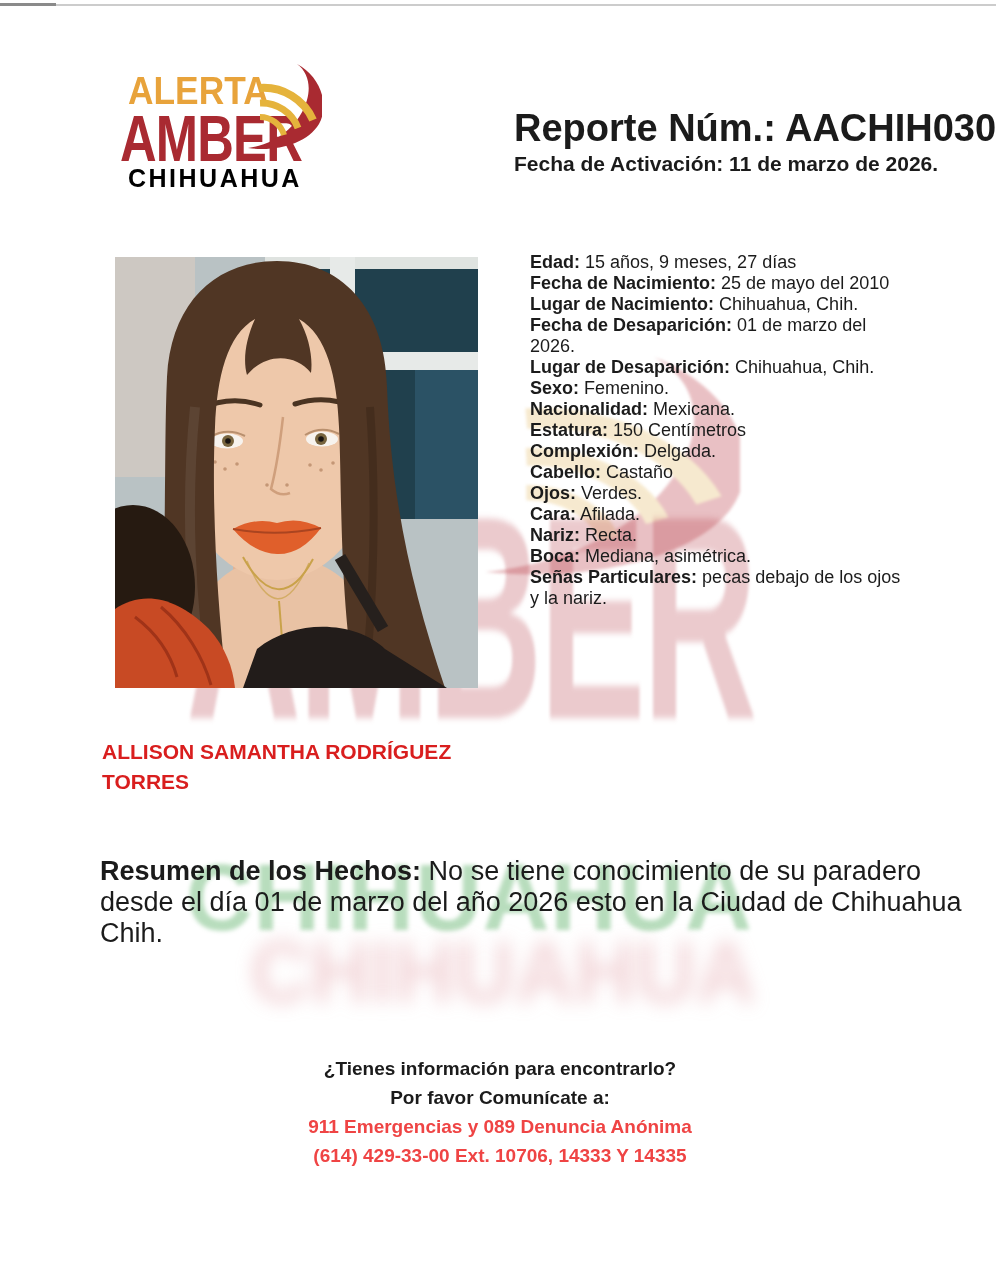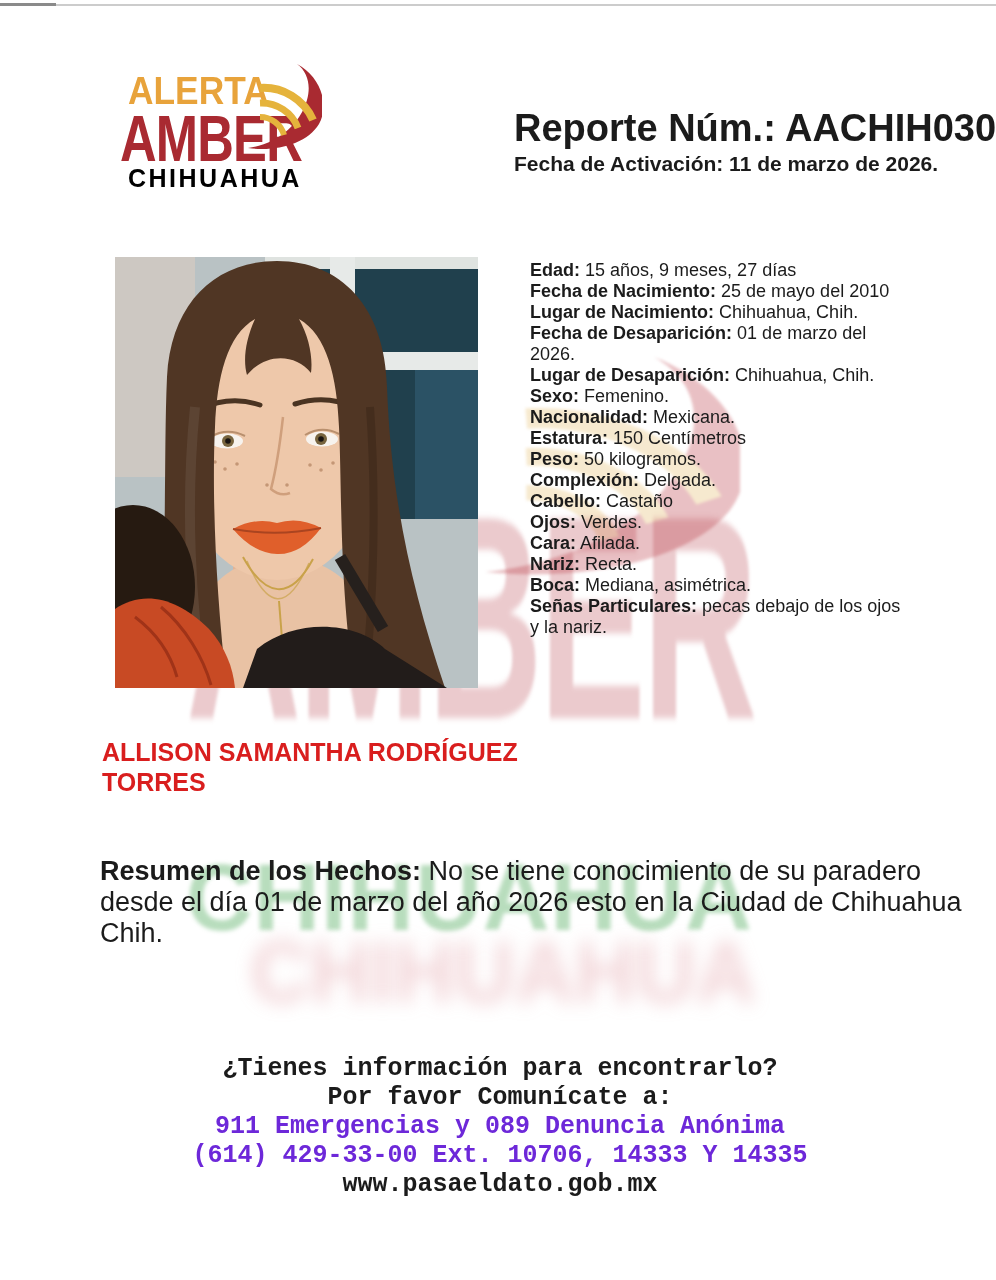--- a/index.html
+++ b/index.html
@@ -48,35 +48,35 @@
   
   .report{left:514px;top:110px;width:470px;}
   .report-number{font-size:38px;font-weight:bold;line-height:36px;white-space:nowrap;}
   .report-activation{font-size:21px;font-weight:bold;line-height:26px;margin-top:5px;white-space:nowrap;}
 
   
   .photo{left:115px;top:257px;width:363px;height:431px;background:#b9c2c4;}
   .photo svg{display:block;width:100%;height:100%;}
 
   
-  .details{left:530px;top:260px;width:377px;font-size:18px;line-height:21px;}
+  .details{left:530px;top:252px;width:377px;font-size:18px;line-height:21px;}
   .detail-line b{font-weight:bold;}
 
   
-  .name{left:102px;top:737px;width:440px;font-size:25px;font-weight:bold;
+  .name{left:102px;top:737px;width:440px;font-size:21px;font-weight:bold;
     line-height:30px;color:#D91E1E;}
 
   
   .summary{left:100px;top:856px;width:872px;font-size:27px;line-height:31px;}
   .summary b{font-weight:bold;}
 
   
   .contact{left:128px;top:1054px;width:744px;text-align:center;
-    font-family:Liberation Mono, monospace;font-weight:bold;font-size:25px;line-height:29px;}
-  .contact .red{color:#6d28d9;}
+    font-family:Liberation Sans, sans-serif;font-weight:bold;font-size:19px;line-height:29px;}
+  .contact .red{color:#ef4444;}
 </style>
 </head>
 <body>
 
 <div class="page">
 
   <div class="abs watermark">
     <div class="abs wm-swoosh">
       <svg viewBox="0 0 76 88" preserveAspectRatio="none" width="100%" height="100%">
         <path d="M2,86 C32,82 54,62 61,38 C65,24 62,10 51,2 C74,14 84,42 73,62 C61,82 30,90 2,86 Z" fill="#c24e58"></path>
@@ -193,21 +193,20 @@
 
   <div class="abs content details">
       <div class="detail-line"><b>Edad:</b> <span>15 años, 9 meses, 27 días</span></div>
       <div class="detail-line"><b>Fecha de Nacimiento:</b> <span>25 de mayo del 2010</span></div>
       <div class="detail-line"><b>Lugar de Nacimiento:</b> <span>Chihuahua, Chih.</span></div>
       <div class="detail-line"><b>Fecha de Desaparición:</b> <span>01 de marzo del 2026.</span></div>
       <div class="detail-line"><b>Lugar de Desaparición:</b> <span>Chihuahua, Chih.</span></div>
       <div class="detail-line"><b>Sexo:</b> <span>Femenino.</span></div>
       <div class="detail-line"><b>Nacionalidad:</b> <span>Mexicana.</span></div>
       <div class="detail-line"><b>Estatura:</b> <span>150 Centímetros</span></div>
-      <div class="detail-line"><b>Peso:</b> <span>50 kilogramos.</span></div>
       <div class="detail-line"><b>Complexión:</b> <span>Delgada.</span></div>
       <div class="detail-line"><b>Cabello:</b> <span>Castaño</span></div>
       <div class="detail-line"><b>Ojos:</b> <span>Verdes.</span></div>
       <div class="detail-line"><b>Cara:</b> <span>Afilada.</span></div>
       <div class="detail-line"><b>Nariz:</b> <span>Recta.</span></div>
       <div class="detail-line"><b>Boca:</b> <span>Mediana, asimétrica.</span></div>
       <div class="detail-line"><b>Señas Particulares:</b> <span>pecas debajo de los ojos y la nariz.</span></div>
     </div>
 
   <div class="abs content name">ALLISON SAMANTHA RODRÍGUEZ TORRES</div>
@@ -215,16 +214,15 @@
   <div class="abs content summary">
     <b>Resumen de los Hechos:</b>
     <span>No se tiene conocimiento de su paradero desde el día 01 de marzo del año 2026 esto en la Ciudad de Chihuahua Chih.</span>
   </div>
 
   <div class="abs content contact">
     <div>¿Tienes información para encontrarlo?</div>
     <div>Por favor Comunícate a:</div>
     <div class="red">911 Emergencias y 089 Denuncia Anónima</div>
     <div class="red">(614) 429-33-00 Ext. 10706, 14333 Y 14335</div>
-    <div>www.pasaeldato.gob.mx</div>
   </div>
 
 </div>
 
 </body></html>

